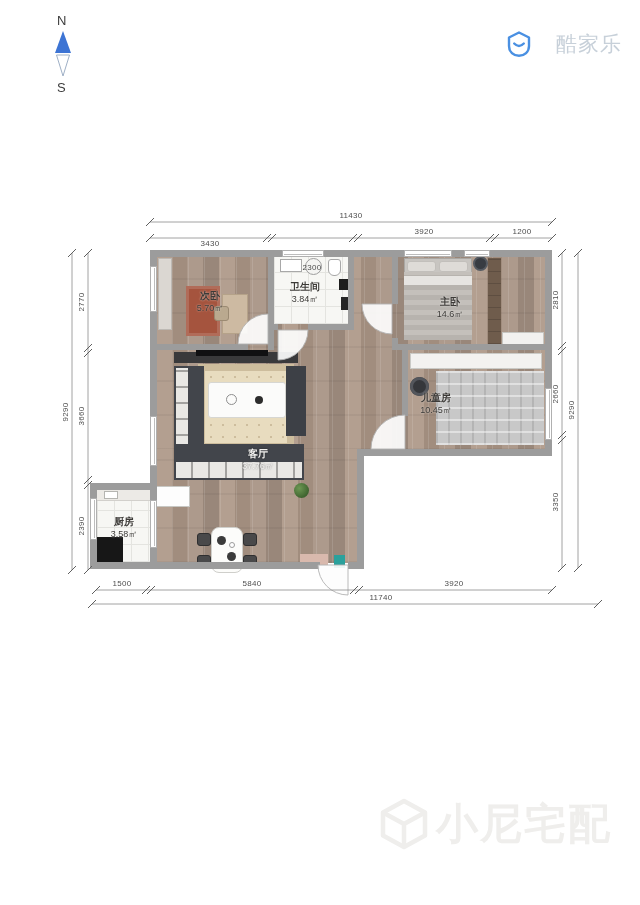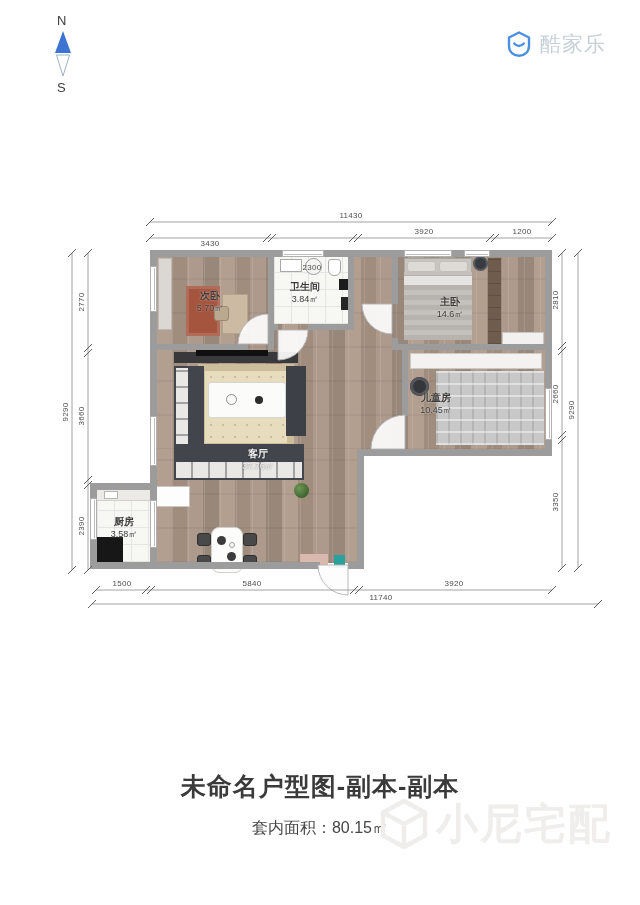--- a/index.html
+++ b/index.html
@@ -25,21 +25,21 @@
       text-shadow:0 0 2px rgba(255,255,255,.65);}
   .room-label .area{display:block;font-weight:400;font-size:9px;}
   .room-label.light{color:#f4f3f1;text-shadow:0 0 2px rgba(0,0,0,.55);}
   .dim-label{position:absolute;font-size:8px;color:#4e4e4e;white-space:nowrap;z-index:40;
       transform:translate(-50%,-100%);letter-spacing:.3px;}
   .dim-label.rot{transform:translate(-50%,-50%) rotate(-90deg);}
   .title{position:absolute;left:0;top:770px;width:100%;text-align:center;
       font-size:25px;font-weight:700;color:#3a3a3a;letter-spacing:1px;}
   .subtitle{position:absolute;left:0;top:818px;width:100%;text-align:center;
       font-size:16px;color:#454545;}
-  .logo{position:absolute;left:506px;top:30px;display:flex;align-items:center;gap:8px;}
+  .logo{position:absolute;left:506px;top:30px;display:flex;align-items:center;gap:24px;}
   .logo-text{font-size:21px;color:#c7d0d9;font-weight:500;letter-spacing:1px;}
   .watermark{position:absolute;left:378px;top:796px;display:flex;align-items:center;gap:6px;
       color:#efeeec;font-weight:800;font-size:42px;letter-spacing:2px;z-index:5;}
   svg.overlay{position:absolute;left:0;top:0;z-index:25;pointer-events:none;}
   .compass-n,.compass-s{position:absolute;font-size:13px;color:#3c3c3c;}
 </style>
 </head>
 <body>
 
 <div class="page">
@@ -221,18 +221,14 @@
   <div class="watermark">
     <svg width="52" height="52" viewBox="0 0 52 52">
       <g fill="none" stroke="#efeeec" stroke-width="4.5" stroke-linejoin="round">
         <polygon points="26,3 47,14.5 47,37.5 26,49 5,37.5 5,14.5"></polygon>
         <path d="M26 26 L26 49 M26 26 L5 14.5 M26 26 L47 14.5"></path>
       </g>
     </svg>
     <span>小尼宅配</span>
   </div>
 
-  <div class="title">未命名户型图-副本-副本</div>
-  <div class="subtitle">
-    <span>套内面积：</span><span>80.15㎡</span>
-  </div>
 
 </div>
 
 </body></html>

